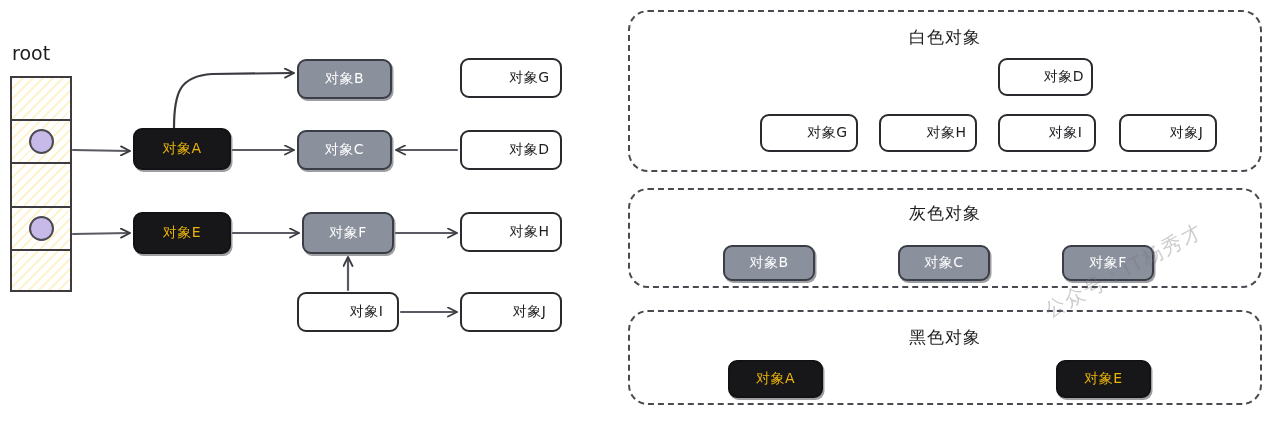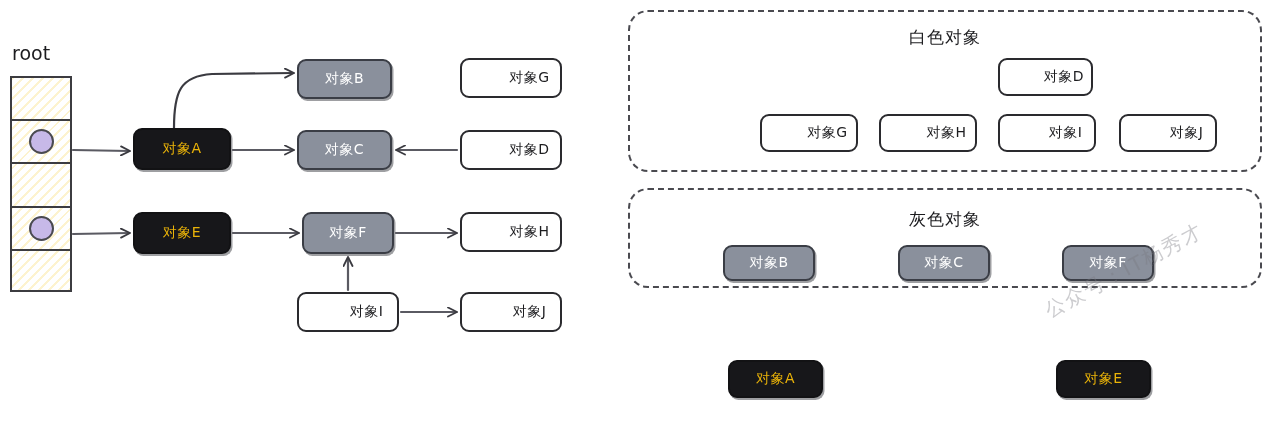--- a/index.html
+++ b/index.html
@@ -226,32 +226,35 @@
     <span>对象H</span>
   </div>
   <div class="node white" style="left:998px; top:114px; width:98px; height:38px;">
     <span>对象I</span>
   </div>
   <div class="node white" style="left:1119px; top:114px; width:98px; height:38px;">
     <span>对象J</span>
   </div>
 
   <div class="group-panel" style="left:628px; top:188px; width:634px; height:100px;">
-    <div class="group-title" style="top:18px;text-align:center;">灰色对象</div>
+    <div class="group-title" style="top:12px;text-align:center;">灰色对象</div>
   </div>
   <div class="node gray" style="left:723px; top:245px; width:92px; height:36px;">
     <span>对象B</span>
   </div>
   <div class="node gray" style="left:898px; top:245px; width:92px; height:36px;">
     <span>对象C</span>
   </div>
   <div class="node gray" style="left:1062px; top:245px; width:92px; height:36px;">
     <span>对象F</span>
   </div>
 
+  <div class="group-panel" style="left:628px; top:310px; width:634px; height:95px;">
+    <div class="group-title" style="top:14px;">黑色对象</div>
+  </div>
   <div class="node black" style="left:728px; top:360px; width:95px; height:38px;">
     <span>对象A</span>
   </div>
   <div class="node black" style="left:1056px; top:360px; width:95px; height:38px;">
     <span>对象E</span>
   </div>
 
   <div id="watermark">公众号：IT杨秀才</div>
 
 </div>

